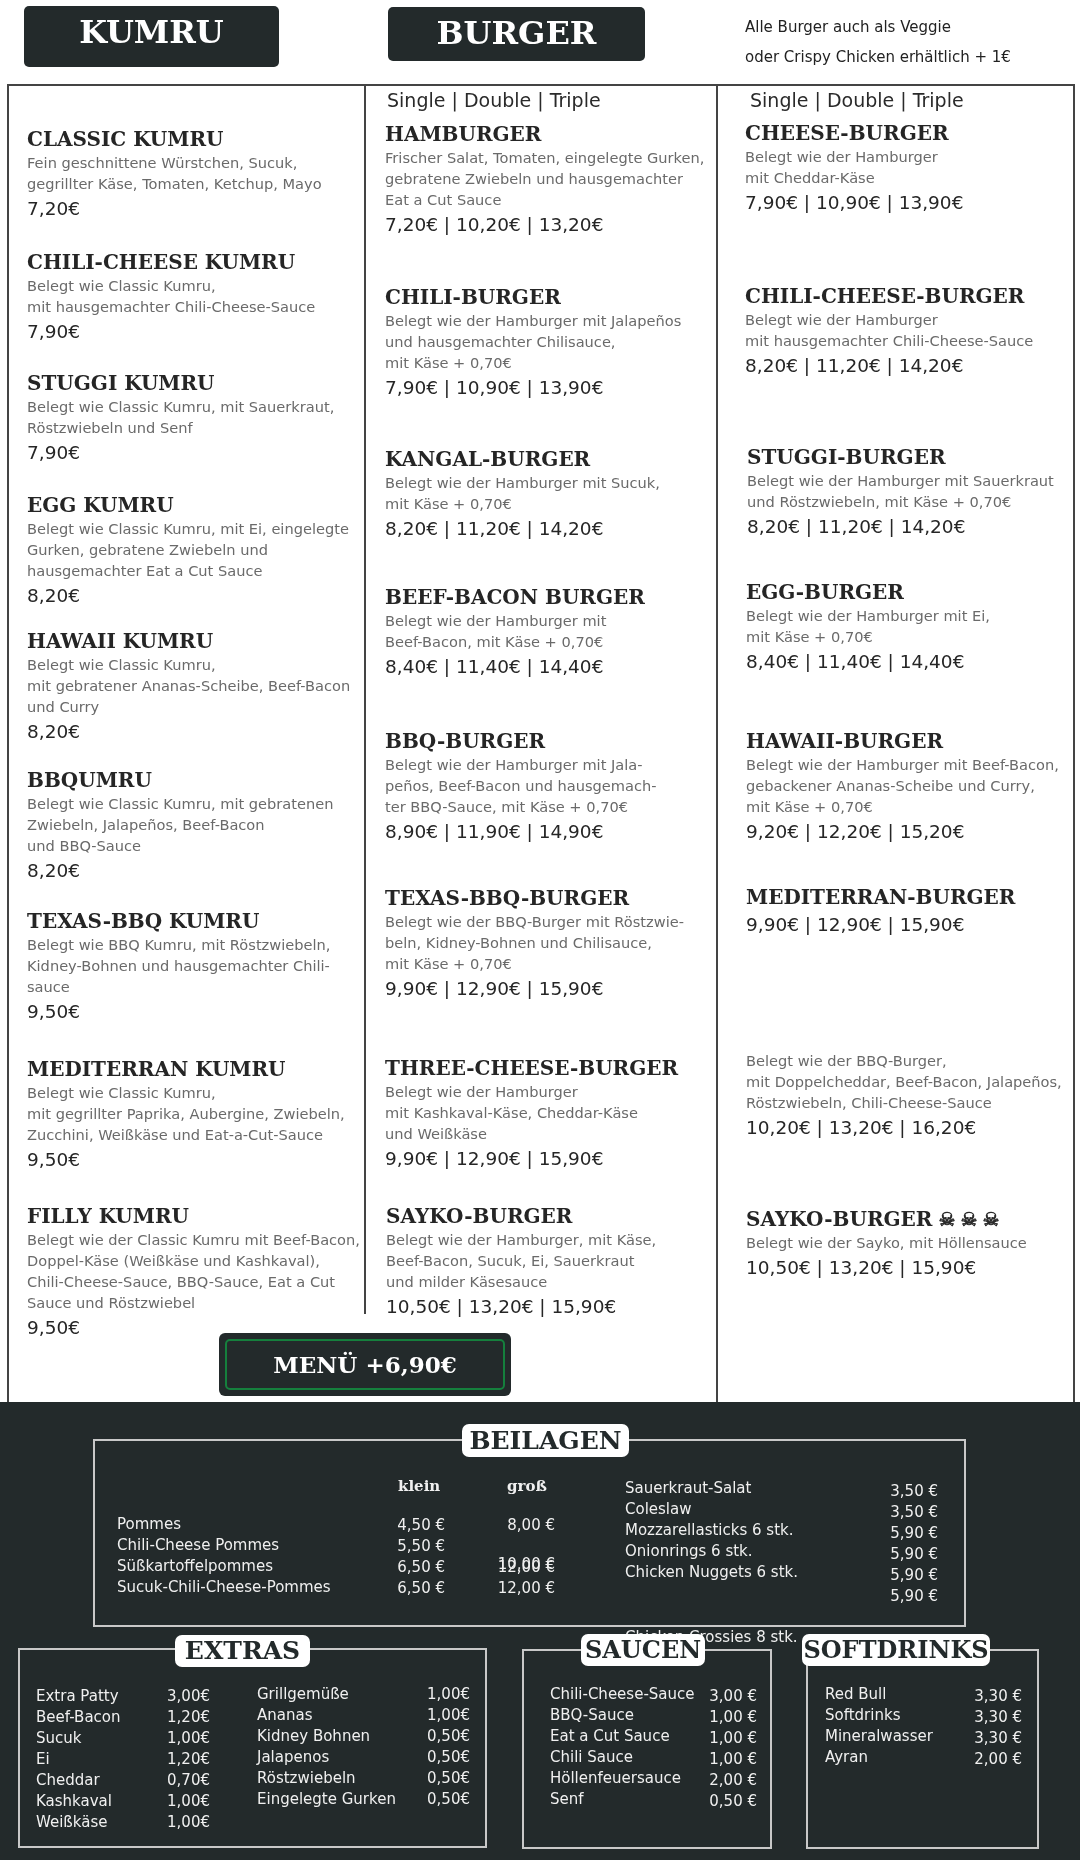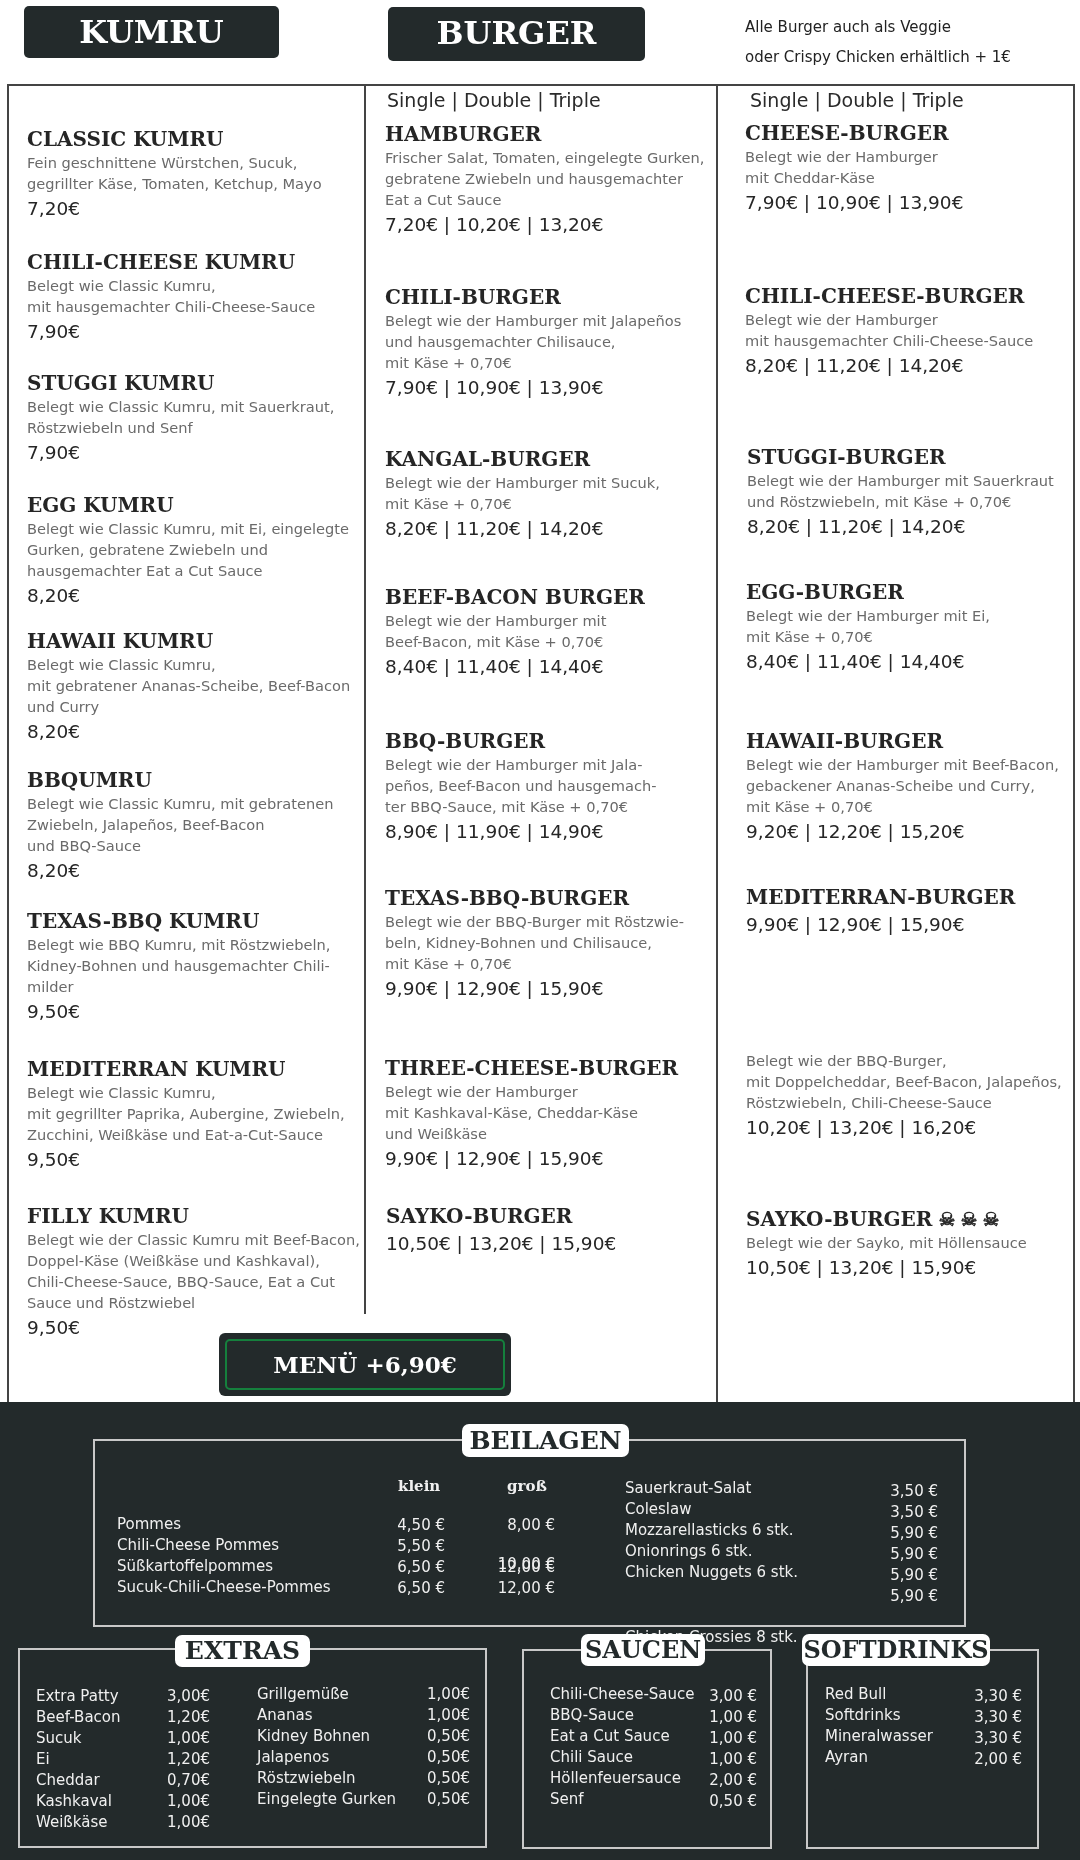--- a/index.html
+++ b/index.html
@@ -3,21 +3,21 @@
 <meta charset="utf-8">
 <style>
   * { box-sizing: border-box; margin: 0; padding: 0; }
   html, body { width: 1080px; height: 1860px; background: #ffffff; overflow: hidden; }
   body { position: relative; font-family: "DejaVu Sans", sans-serif; color: #2b2b2b; }
   .serif { font-family: "DejaVu Serif", serif; font-weight: bold; }
 
   
   .hdr-badge { position: absolute; background: #232a2b; border-radius: 5px; color: #fff;
     text-align: center; font-family: "DejaVu Serif", serif; font-weight: bold; font-size: 32px; line-height: 53px; }
-  #hdr-kumru { left: 24px; top: 6px; width: 255px; height: 52px; }
+  #hdr-kumru { left: 24px; top: 6px; width: 255px; height: 61px; }
   #hdr-burger { left: 388px; top: 7px; width: 257px; height: 54px; }
   .hdr-note { position: absolute; left: 745px; top: 12px; font-size: 15px; line-height: 30px; color: #222; }
 
   
   .main-box { position: absolute; left: 7px; top: 84px; width: 1068px; height: 1320px; border: 2px solid #444; border-bottom: none; }
   .vdiv { position: absolute; width: 2px; background: #444; }
   #vdiv1 { left: 364px; top: 84px; height: 1230px; }
   #vdiv2 { left: 716px; top: 84px; height: 1320px; }
 
   .col-head { position: absolute; font-size: 19px; color: #2a2a2a; }
@@ -94,21 +94,21 @@
   <div class="name">BBQUMRU</div>
   <div class="desc">Belegt wie Classic Kumru, mit gebratenen
 Zwiebeln, Jalapeños, Beef-Bacon
 und BBQ-Sauce</div>
   <div class="price">8,20€</div>
 </div>
 <div class="item" style="left:27px; top:908px;">
   <div class="name">TEXAS-BBQ KUMRU</div>
   <div class="desc">Belegt wie BBQ Kumru, mit Röstzwiebeln,
 Kidney-Bohnen und hausgemachter Chili-
-milder</div>
+sauce</div>
   <div class="price">9,50€</div>
 </div>
 <div class="item" style="left:27px; top:1056px;">
   <div class="name">MEDITERRAN KUMRU</div>
   <div class="desc">Belegt wie Classic Kumru,
 mit gegrillter Paprika, Aubergine, Zwiebeln,
 Zucchini, Weißkäse und Eat-a-Cut-Sauce</div>
   <div class="price">9,50€</div>
 </div>
 <div class="item" style="left:27px; top:1203px;">
@@ -162,20 +162,23 @@
 </div>
 <div class="item" style="left:385px; top:1055px;">
   <div class="name">THREE-CHEESE-BURGER</div>
   <div class="desc">Belegt wie der Hamburger
 mit Kashkaval-Käse, Cheddar-Käse
 und Weißkäse</div>
   <div class="price">9,90€ | 12,90€ | 15,90€</div>
 </div>
 <div class="item" style="left:386px; top:1203px;">
   <div class="name">SAYKO-BURGER</div>
+  <div class="desc">Belegt wie der Hamburger, mit Käse,
+Beef-Bacon, Sucuk, Ei, Sauerkraut
+und milder Käsesauce</div>
   <div class="price">10,50€ | 13,20€ | 15,90€</div>
 </div>
 
 <div class="item" style="left:745px; top:120px;">
   <div class="name">CHEESE-BURGER</div>
   <div class="desc">Belegt wie der Hamburger
 mit Cheddar-Käse</div>
   <div class="price">7,90€ | 10,90€ | 13,90€</div>
 </div>
 <div class="item" style="left:745px; top:283px;">

